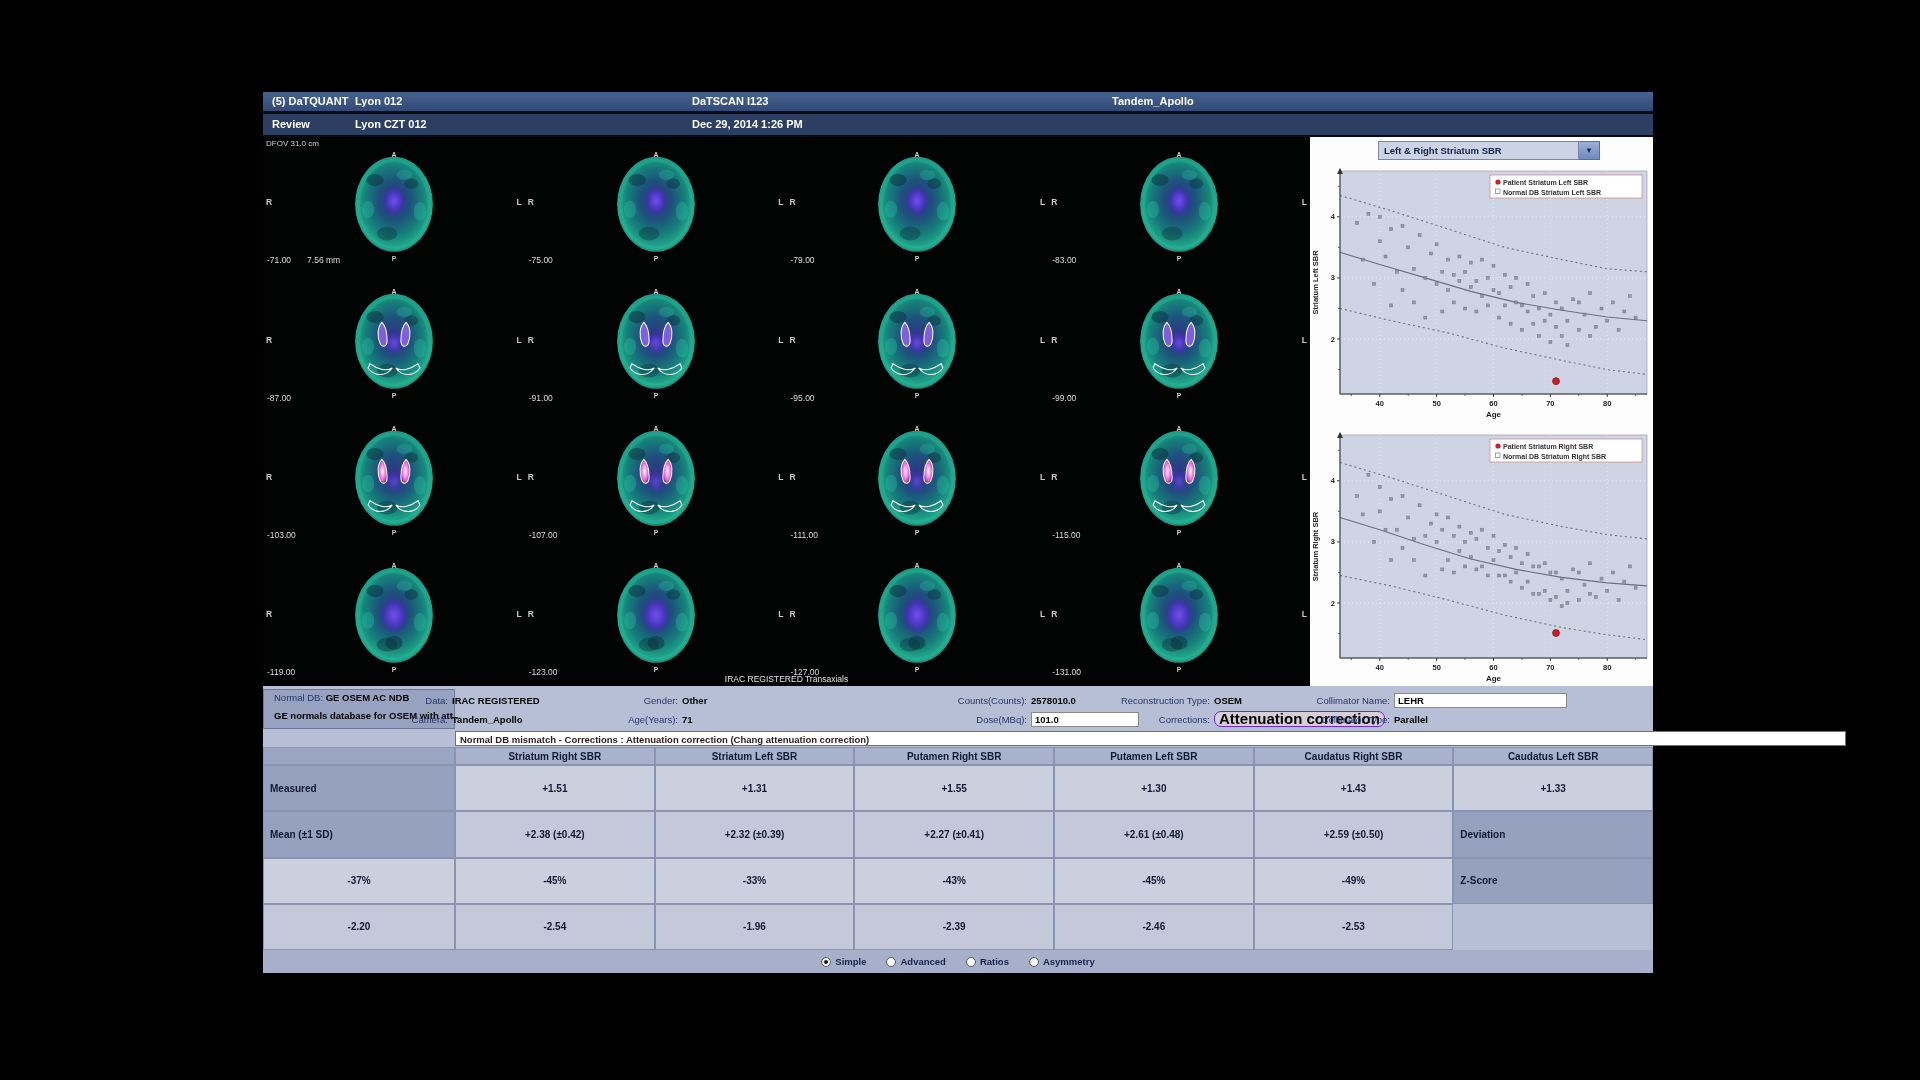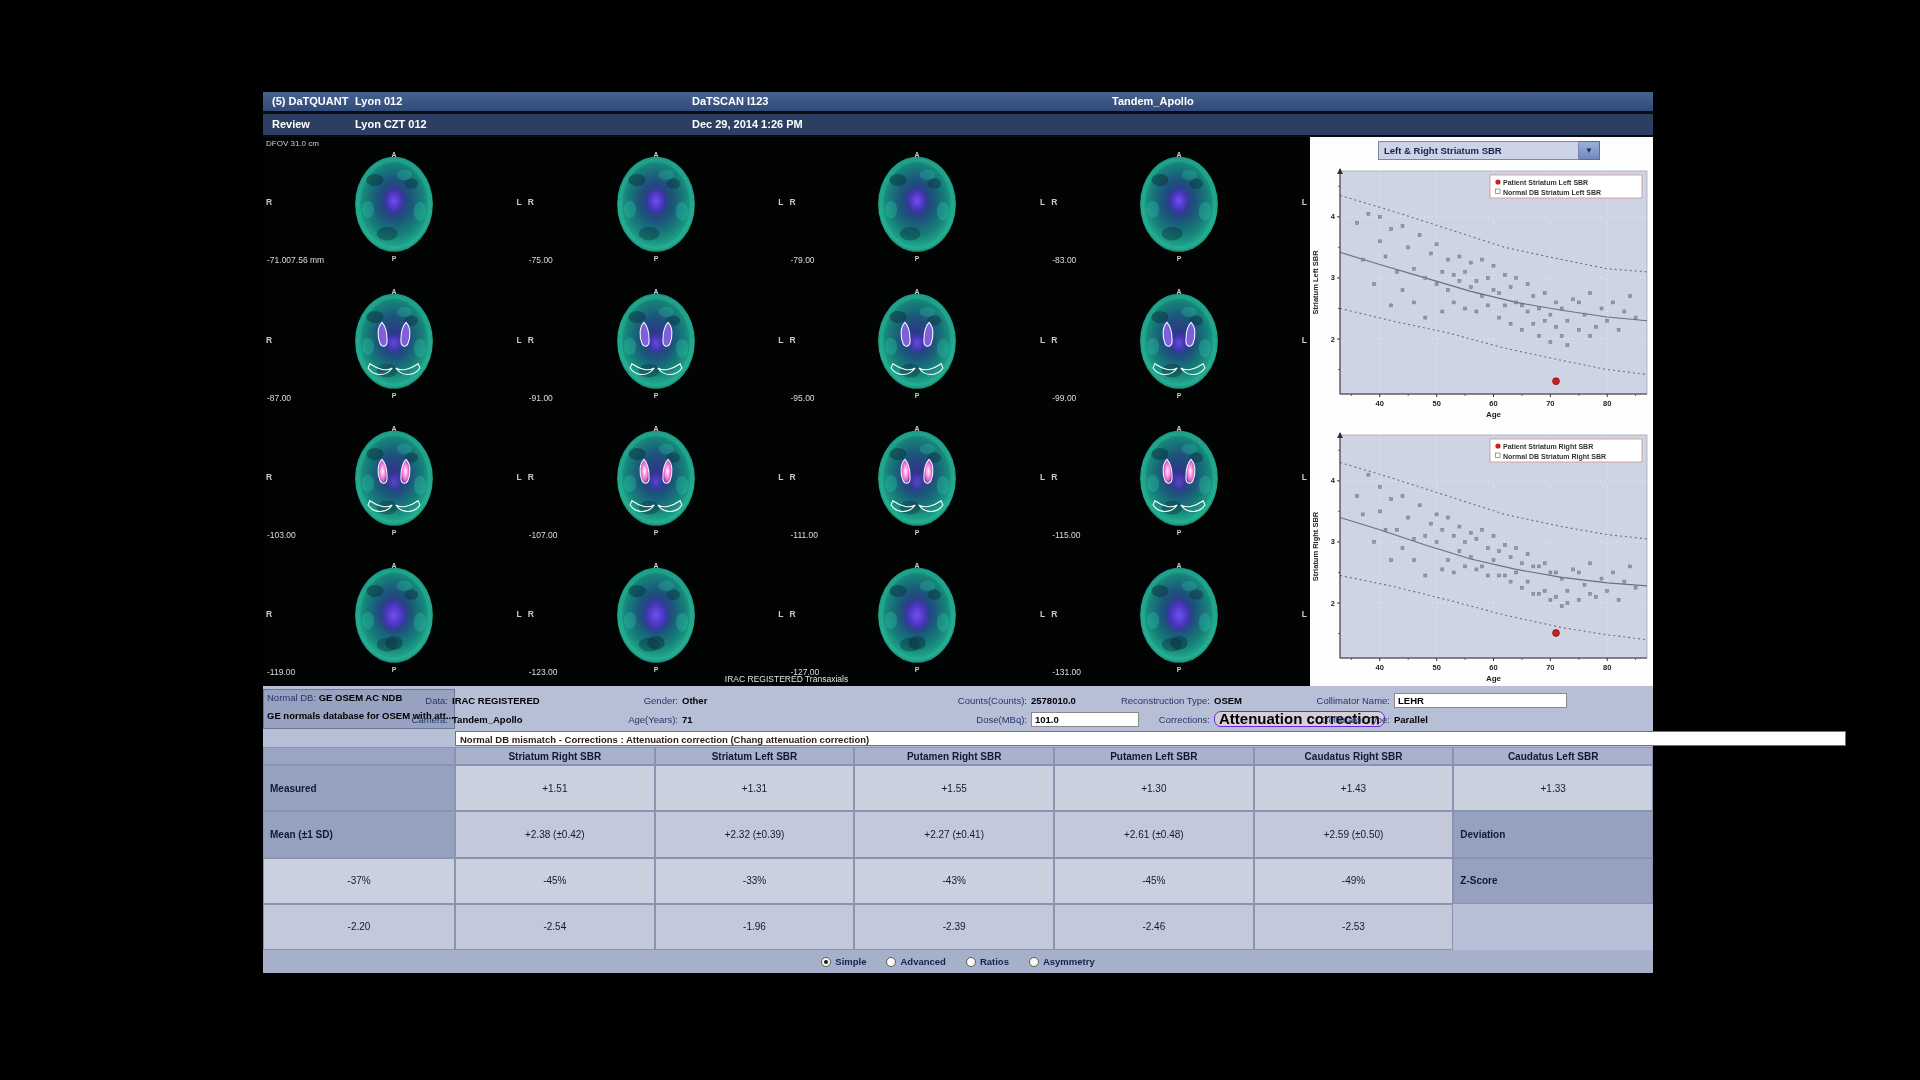--- a/index.html
+++ b/index.html
@@ -13,41 +13,41 @@
   #tbar2{top:22px;height:21px;background:#2c3f63;}
   .tbar span{position:absolute;top:3px;white-space:nowrap;}
   #tbar2 span{top:4px;}
   .tx-app{left:9px}.tx-pat{left:92px}.tx-study{left:429px}.tx-cam{left:849px}
 
   
   #viewer{position:absolute;left:0;top:45px;width:1047px;height:549px;background:#020303;}
   #brain-grid{position:absolute;inset:0;display:grid;grid-template-columns:repeat(4,1fr);grid-template-rows:repeat(4,1fr);}
   .cell{position:relative;display:flex;align-items:center;justify-content:center;}
   .cell svg.brain{width:104px;height:114px;}
-  .slicemeta{position:absolute;left:4px;bottom:9px;display:flex;font-size:8.5px;color:#dcdcdc;}
+  .slicemeta{position:absolute;left:4px;bottom:9px;display:flex;gap:16px;font-size:8.5px;color:#dcdcdc;}
   .oletter{position:absolute;top:44%;font-size:8.5px;font-weight:bold;color:#c9c9c9;}
   .oletter.l{right:3px}.oletter.r{left:3px}
   .ot{fill:#cdcdcd;font-size:8px;font-weight:bold;text-anchor:middle;font-family:"Liberation Sans",sans-serif;}
   #dfov{position:absolute;left:3px;top:2px;font-size:8px;color:#cfcfcf;}
   #caption{position:absolute;left:0;bottom:2px;width:100%;text-align:center;font-size:8.5px;color:#e2e2e2;}
 
   
   #chartpanel{position:absolute;left:1047px;top:45px;width:343px;height:549px;background:#fdfdfd;}
   #dropdown{position:absolute;left:68px;top:4px;width:222px;height:19px;display:flex;}
   #dd-field{flex:1;background:#ccd3e6;border:1px solid #7b86a6;font-size:9.5px;font-weight:bold;color:#16224a;
             line-height:17px;padding:0 5px;white-space:nowrap;overflow:hidden;}
   #dd-btn{width:20px;background:linear-gradient(#9db0d8,#7288bd);border:1px solid #5d6c94;border-left:none;
           display:flex;align-items:center;justify-content:center;font-size:8px;color:#1b2a55;cursor:default;}
   .chartmount{position:absolute;left:0;width:343px;height:257px;}
   #chart1{top:28px}#chart2{top:292px}
 
   
   #infobar{position:absolute;left:0;top:594px;width:1390px;height:287px;background:#b6bfd6;}
   #ndbcell{position:absolute;left:0;top:3px;width:192px;height:40px;background:#97a2c0;border:1px solid #6d7797;
-           font-size:9.5px;color:#000;padding:2px 3px;box-sizing:border-box;}
+           font-size:9.5px;color:#000;padding:2px 10px;box-sizing:border-box;}
   #ndbcell .lab{color:#26366b;}
   #ndbcell .v{font-weight:bold;}
   #ndbcell .note{font-weight:bold;display:block;margin-top:7px;white-space:nowrap;}
   .irow{position:absolute;left:0;width:1390px;height:18px;}
   #irow1{top:6px}#irow2{top:25px}
   .ifield{position:absolute;display:flex;align-items:center;font-size:9.5px;height:16px;}
   .ifield .lab{text-align:right;color:#26366b;padding-right:4px;white-space:nowrap;}
   .ifield .val{font-weight:bold;color:#000;white-space:nowrap;}
   .ibox{background:#fff;border:1px solid #8a8a8a;height:13px;line-height:13px;padding:0 3px;font-weight:bold;font-size:9.5px;}
   .ialert{border:1px solid #6d28d9;border-radius:7px;background:rgba(255,225,225,.45);padding:0 4px;height:14px;line-height:14px;
@@ -63,21 +63,21 @@
            font-size:9.5px;font-weight:bold;color:#2a1a1a;line-height:15px;padding-left:4px;box-sizing:border-box;white-space:nowrap;overflow:hidden;}
 
   
   #sbr-table{position:absolute;left:0;top:61px;width:1390px;height:203px;display:grid;
              grid-template-columns:192px repeat(6,1fr);grid-template-rows:18px repeat(4,1fr);}
   #sbr-table div{border:1px solid #8a94b0;box-sizing:border-box;display:flex;align-items:center;justify-content:center;
                  font-size:10px;color:#111a33;}
   .hcell{background:#a8b2cd;font-weight:bold;font-size:9.5px;}
   .corner{background:#9aa5c4;}
   .rlab{background:#96a1c0;font-weight:bold;justify-content:flex-start !important;padding-left:6px;}
-  .vcell{background:#cbd0df;font-weight:normal;}
+  .vcell{background:#cbd0df;font-weight:bold;}
   .vcell.alt{background:#c3c9da;}
 
   
   #footerbar{position:absolute;left:0;top:264px;width:1390px;height:23px;background:#a6b0cb;
              display:flex;align-items:center;justify-content:center;gap:20px;}
   .ropt{display:flex;align-items:center;gap:4px;font-size:9.5px;font-weight:bold;color:#16224a;cursor:default;}
   .radio{width:10px;height:10px;border-radius:50%;background:#fbfbfb;border:1px solid #5a5a5a;position:relative;box-sizing:border-box;}
   .radio.sel::after{content:"";position:absolute;inset:2px;background:#1a1a1a;border-radius:50%;}
 </style>
 </head>

